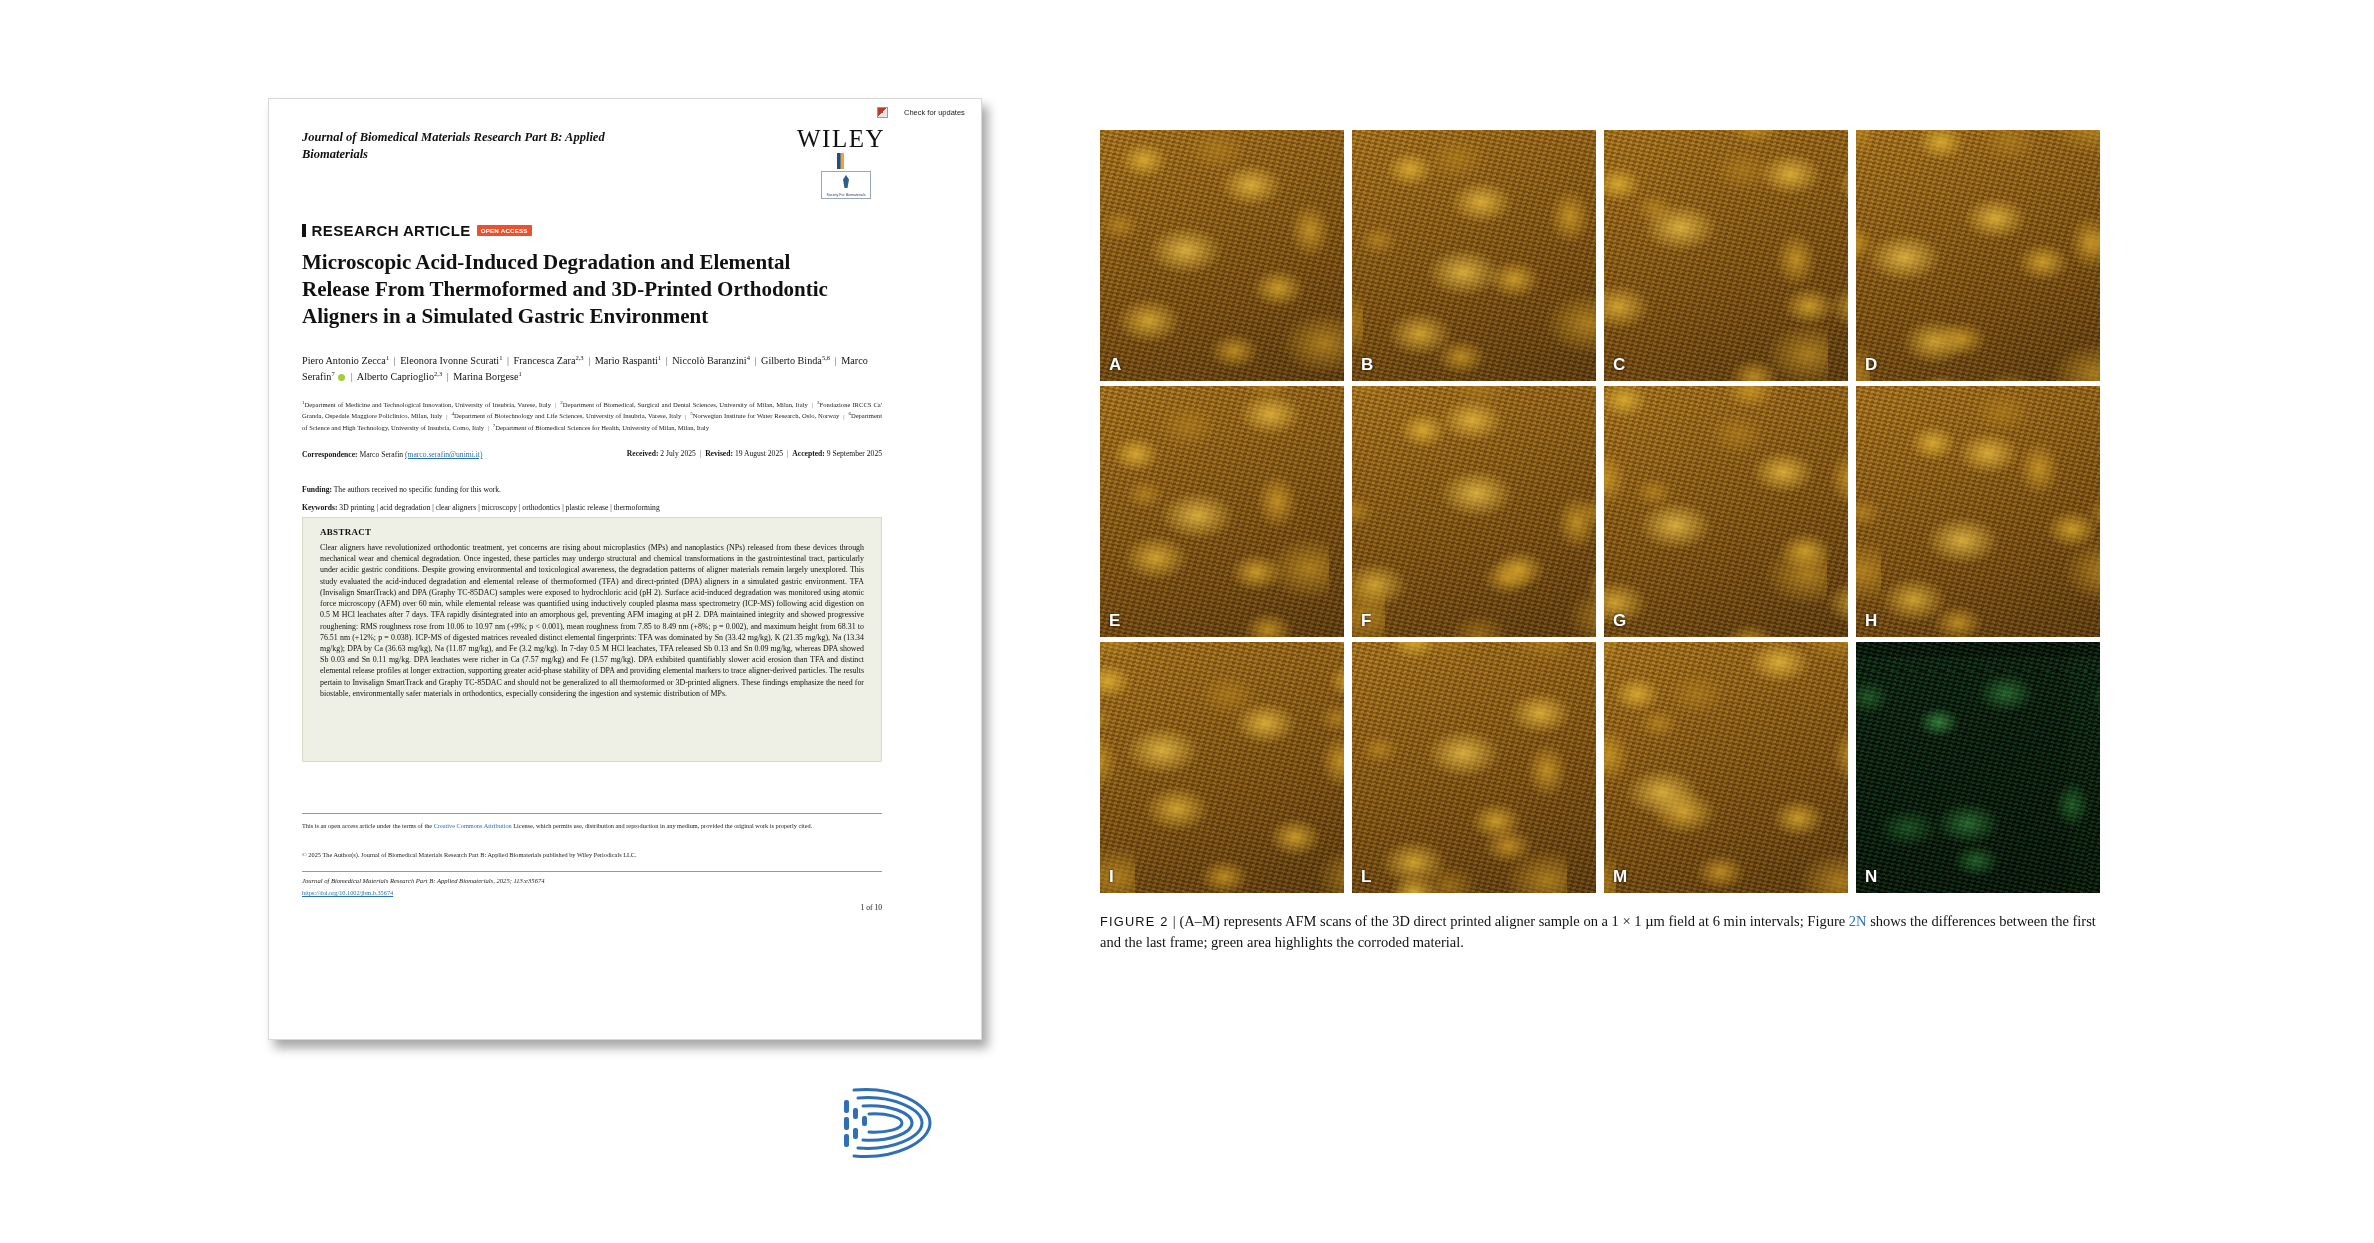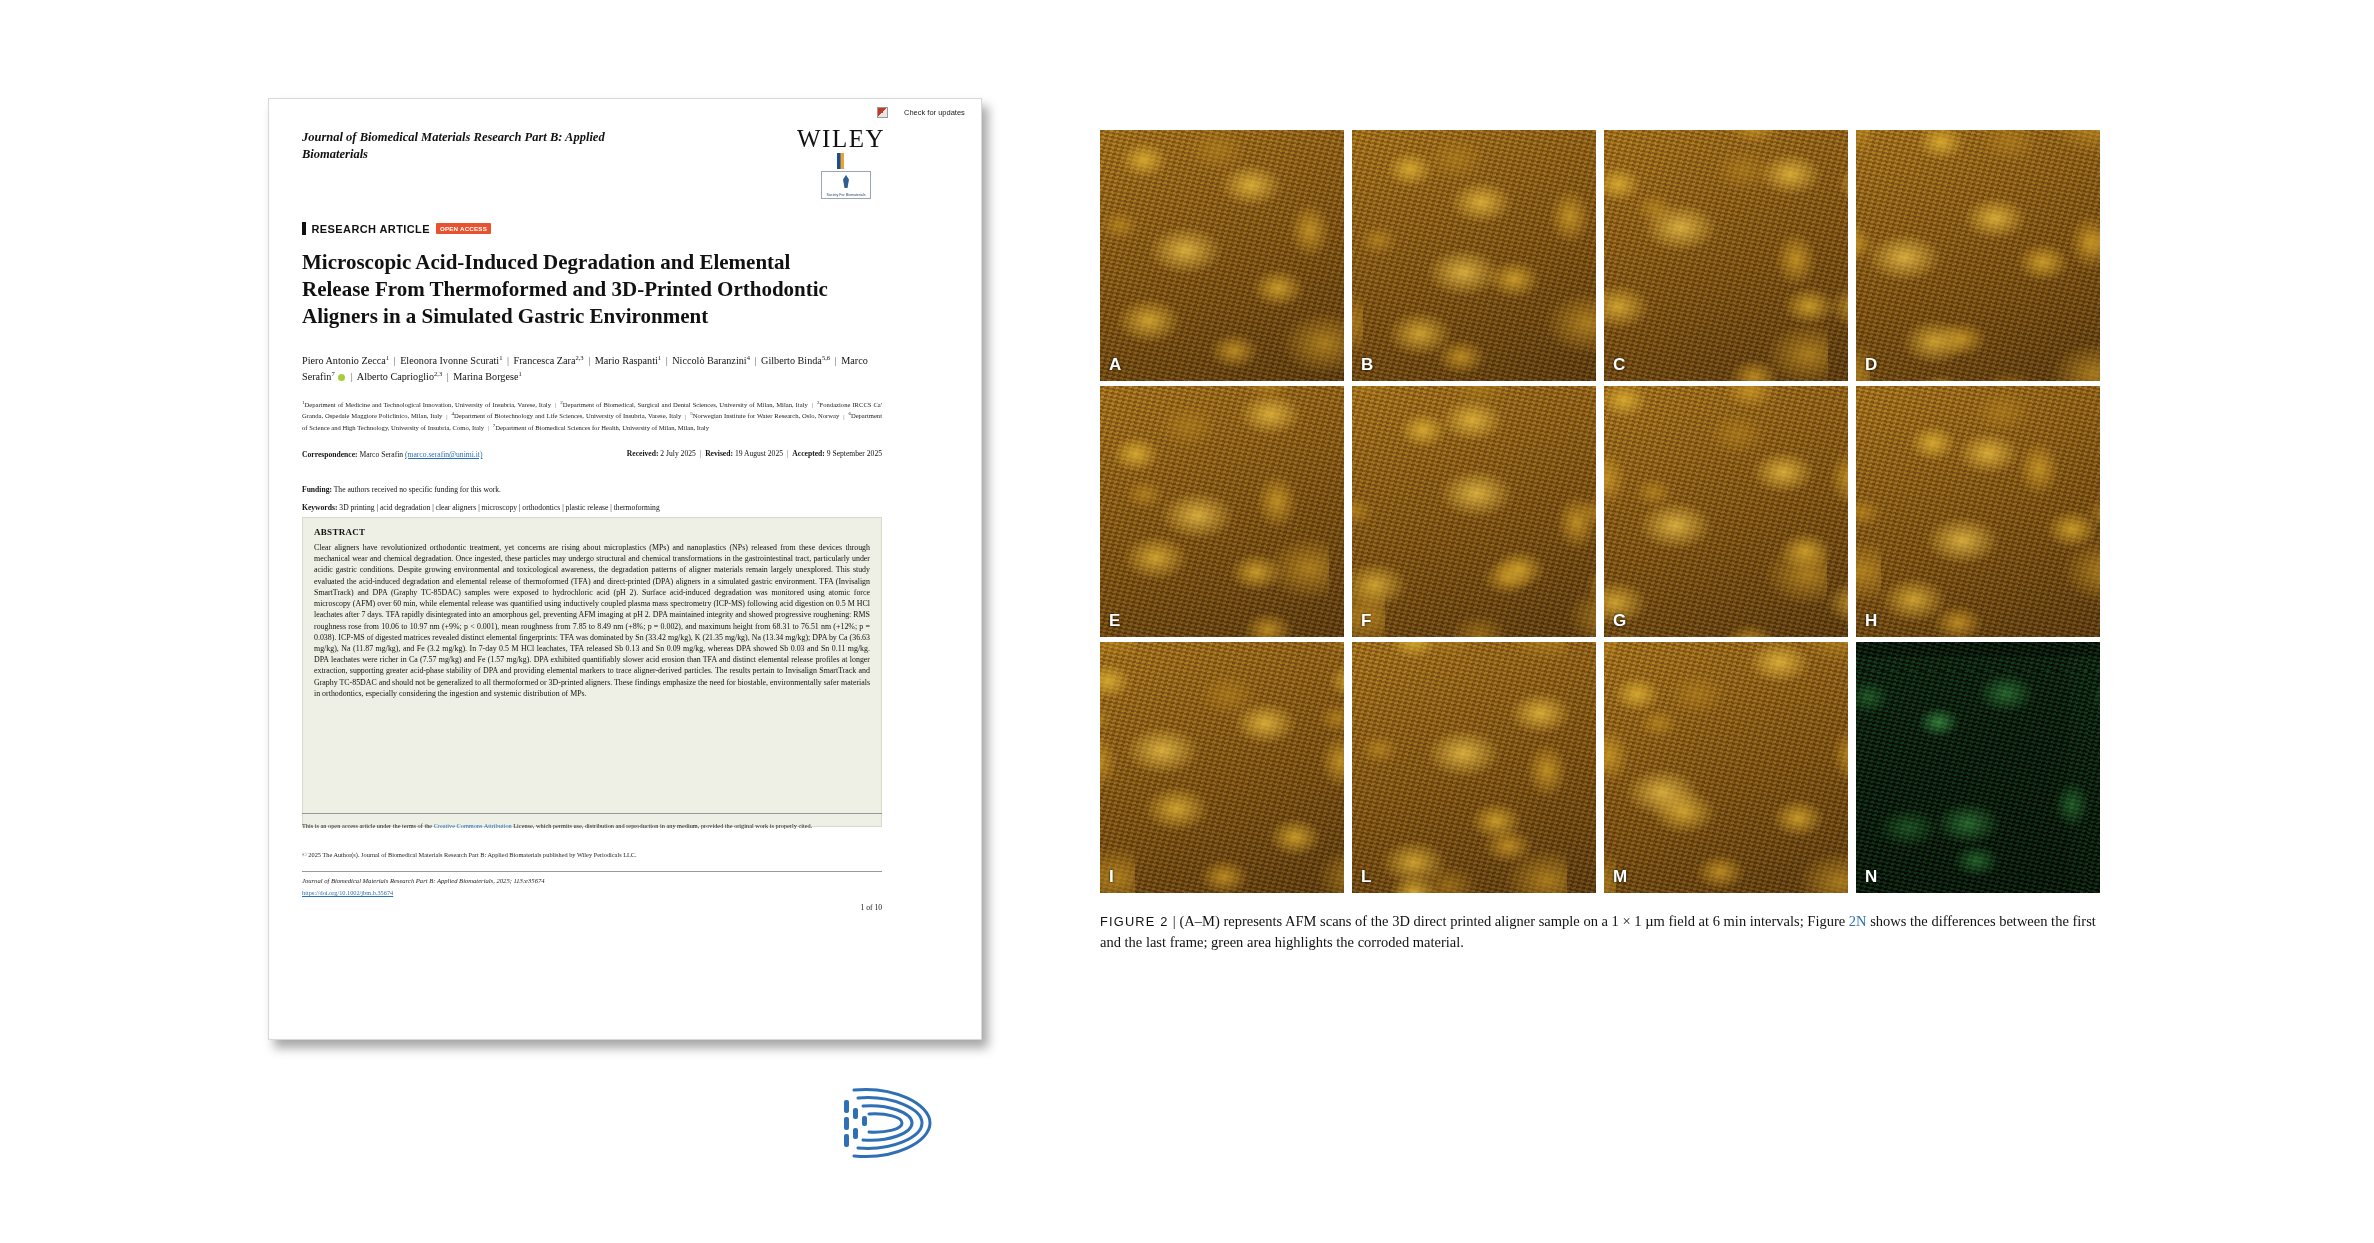--- a/index.html
+++ b/index.html
@@ -121,21 +121,21 @@
     align-items: center;
     gap: 6px;
   }
   .type-bar {
     width: 3.5px;
     height: 13px;
     background: #111;
   }
   .type-label {
     font-family: "Liberation Sans", sans-serif;
-    font-size: 11px;
+    font-size: 15px;
     font-weight: bold;
     letter-spacing: 0.4px;
     color: #111;
   }
   .oa-badge {
     background: #e8522e;
     color: #fff;
     font-family: "Liberation Sans", sans-serif;
     font-size: 6.2px;
     font-weight: bold;
@@ -205,25 +205,25 @@
   .meta-funding { top: 385px; }
   .meta-keywords { top: 403px; }
   a.link { color: #2a6fb5; text-decoration: none; }
   a.link.underline { text-decoration: underline; }
 
   .abstract-box {
     position: absolute;
     left: 33px;
     top: 418px;
     width: 580px;
-    height: 310px;
+    height: 245px;
     background: #eef0e6;
     border: 0.5px solid #d7dac9;
     box-sizing: border-box;
-    padding: 9px 11px;
+    padding: 9px 17px;
   }
   .abstract-head {
     font-family: "Liberation Serif", serif;
     font-weight: bold;
     font-size: 9px;
     letter-spacing: 0.3px;
     color: #111;
     margin-bottom: 5px;
   }
   .abstract-body {

